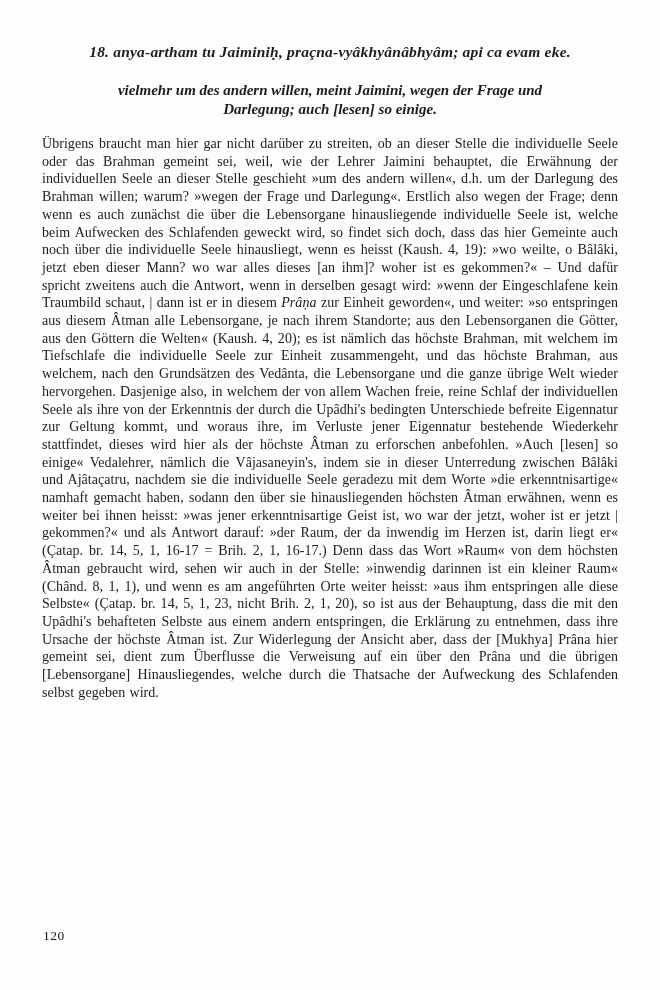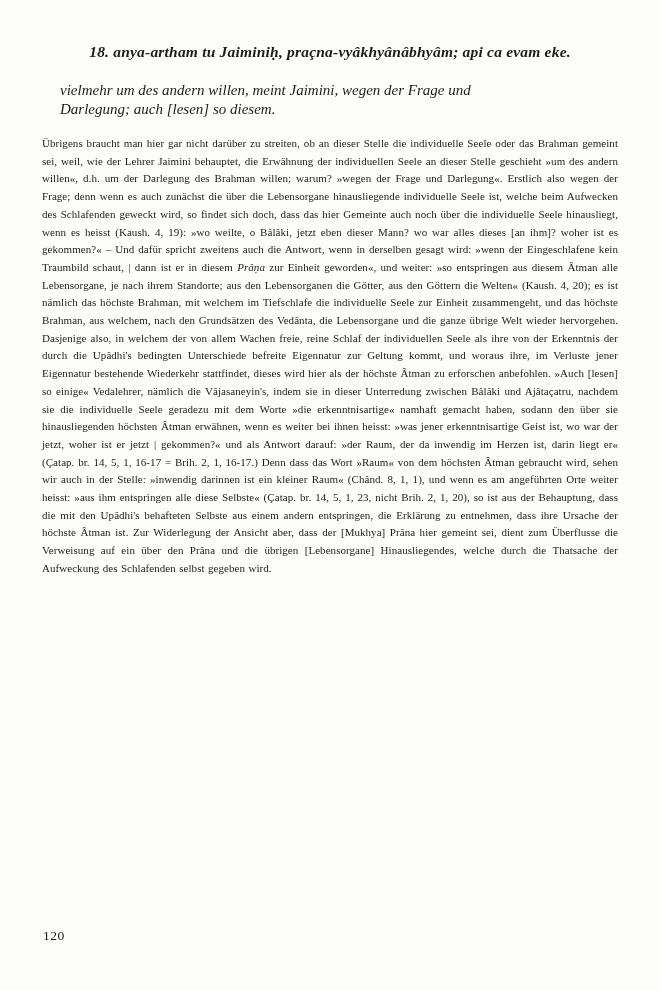--- a/index.html
+++ b/index.html
@@ -22,29 +22,29 @@
     margin: 42px 42px 0 42px;
     text-align: center;
     font-weight: bold;
     font-style: italic;
     font-size: 15.5px;
     line-height: 19px;
     letter-spacing: 0.2px;
   }
   .translation-heading {
     margin: 20px 60px 4px 60px;
-    text-align: left;
-    font-weight: normal;
+    text-align: center;
+    font-weight: bold;
     font-style: italic;
     font-size: 15px;
     line-height: 19px;
   }
   .body-text {
     margin: 16px 42px 0 42px;
-    font-size: 11px;
+    font-size: 14px;
     line-height: 17.7px;
     text-align: justify;
     letter-spacing: 0.05px;
     word-spacing: 0.6px;
     hyphens: auto;
   }
   .body-text .italic {
     font-style: italic;
   }
   .page-number {
@@ -57,20 +57,20 @@
 </style>
 </head>
 <body>
 
 <div class="page">
 
   <div class="sutra-heading">18. anya-artham tu Jaiminiḥ, praçna-vyâkhyânâbhyâm; api ca evam eke.</div>
 
   <div class="translation-heading">
     <div>vielmehr um des andern willen, meint Jaimini, wegen der Frage und</div>
-    <div>Darlegung; auch [lesen] so diesem.</div>
+    <div>Darlegung; auch [lesen] so einige.</div>
   </div>
 
   <p class="body-text"><span>Übrigens braucht man hier gar nicht darüber zu streiten, ob an dieser Stelle die individuelle Seele oder das Brahman gemeint sei, weil, wie der Lehrer Jaimini behauptet, die Erwähnung der individuellen Seele an dieser Stelle geschieht »um des andern willen«, d.h. um der Darlegung des Brahman willen; warum? »wegen der Frage und Darlegung«. Erstlich also wegen der Frage; denn wenn es auch zunächst die über die Lebensorgane hinausliegende individuelle Seele ist, welche beim Aufwecken des Schlafenden geweckt wird, so findet sich doch, dass das hier Gemeinte auch noch über die individuelle Seele hinausliegt, wenn es heisst (Kaush. 4, 19): »wo weilte, o Bâlâki, jetzt eben dieser Mann? wo war alles dieses [an ihm]? woher ist es gekommen?« – Und dafür spricht zweitens auch die Antwort, wenn in derselben gesagt wird: »wenn der Eingeschlafene kein Traumbild schaut, | dann ist er in diesem </span><span class="italic">Prâṇa</span><span> zur Einheit geworden«, und weiter: »so entspringen aus diesem Âtman alle Lebensorgane, je nach ihrem Standorte; aus den Lebensorganen die Götter, aus den Göttern die Welten« (Kaush. 4, 20); es ist nämlich das höchste Brahman, mit welchem im Tiefschlafe die individuelle Seele zur Einheit zusammengeht, und das höchste Brahman, aus welchem, nach den Grundsätzen des Vedânta, die Lebensorgane und die ganze übrige Welt wieder hervorgehen. Dasjenige also, in welchem der von allem Wachen freie, reine Schlaf der individuellen Seele als ihre von der Erkenntnis der durch die Upâdhi's bedingten Unterschiede befreite Eigennatur zur Geltung kommt, und woraus ihre, im Verluste jener Eigennatur bestehende Wiederkehr stattfindet, dieses wird hier als der höchste Âtman zu erforschen anbefohlen. »Auch [lesen] so einige« Vedalehrer, nämlich die Vâjasaneyin's, indem sie in dieser Unterredung zwischen Bâlâki und Ajâtaçatru, nachdem sie die individuelle Seele geradezu mit dem Worte »die erkenntnisartige« namhaft gemacht haben, sodann den über sie hinausliegenden höchsten Âtman erwähnen, wenn es weiter bei ihnen heisst: »was jener erkenntnisartige Geist ist, wo war der jetzt, woher ist er jetzt | gekommen?« und als Antwort darauf: »der Raum, der da inwendig im Herzen ist, darin liegt er« (Çatap. br. 14, 5, 1, 16-17 = Brih. 2, 1, 16-17.) Denn dass das Wort »Raum« von dem höchsten Âtman gebraucht wird, sehen wir auch in der Stelle: »inwendig darinnen ist ein kleiner Raum« (Chând. 8, 1, 1), und wenn es am angeführten Orte weiter heisst: »aus ihm entspringen alle diese Selbste« (Çatap. br. 14, 5, 1, 23, nicht Brih. 2, 1, 20), so ist aus der Behauptung, dass die mit den Upâdhi's behafteten Selbste aus einem andern entspringen, die Erklärung zu entnehmen, dass ihre Ursache der höchste Âtman ist. Zur Widerlegung der Ansicht aber, dass der [Mukhya] Prâna hier gemeint sei, dient zum Überflusse die Verweisung auf ein über den Prâna und die übrigen [Lebensorgane] Hinausliegendes, welche durch die Thatsache der Aufweckung des Schlafenden selbst gegeben wird.</span></p>
 
   <div class="page-number">120</div>
 
 </div>
 
 </body></html>

